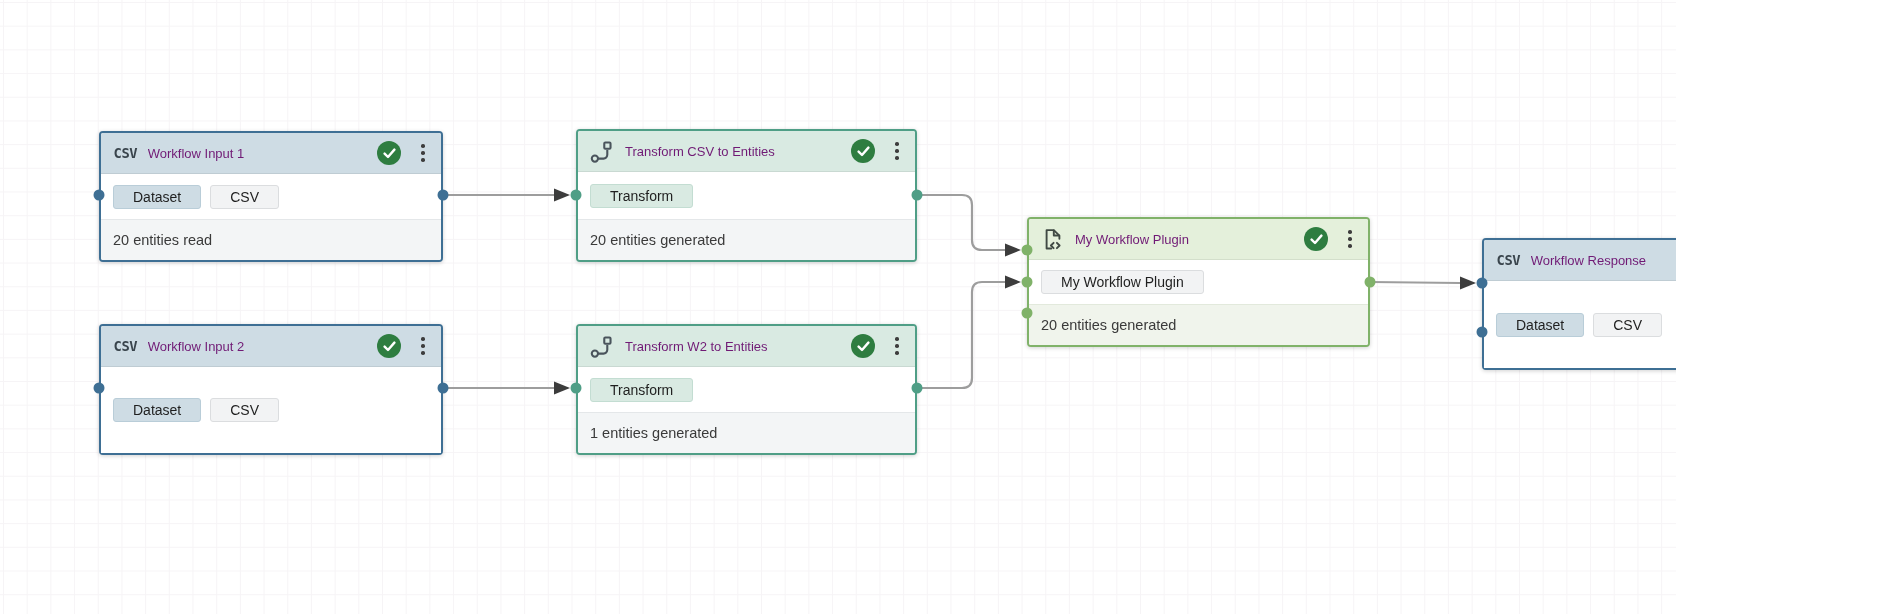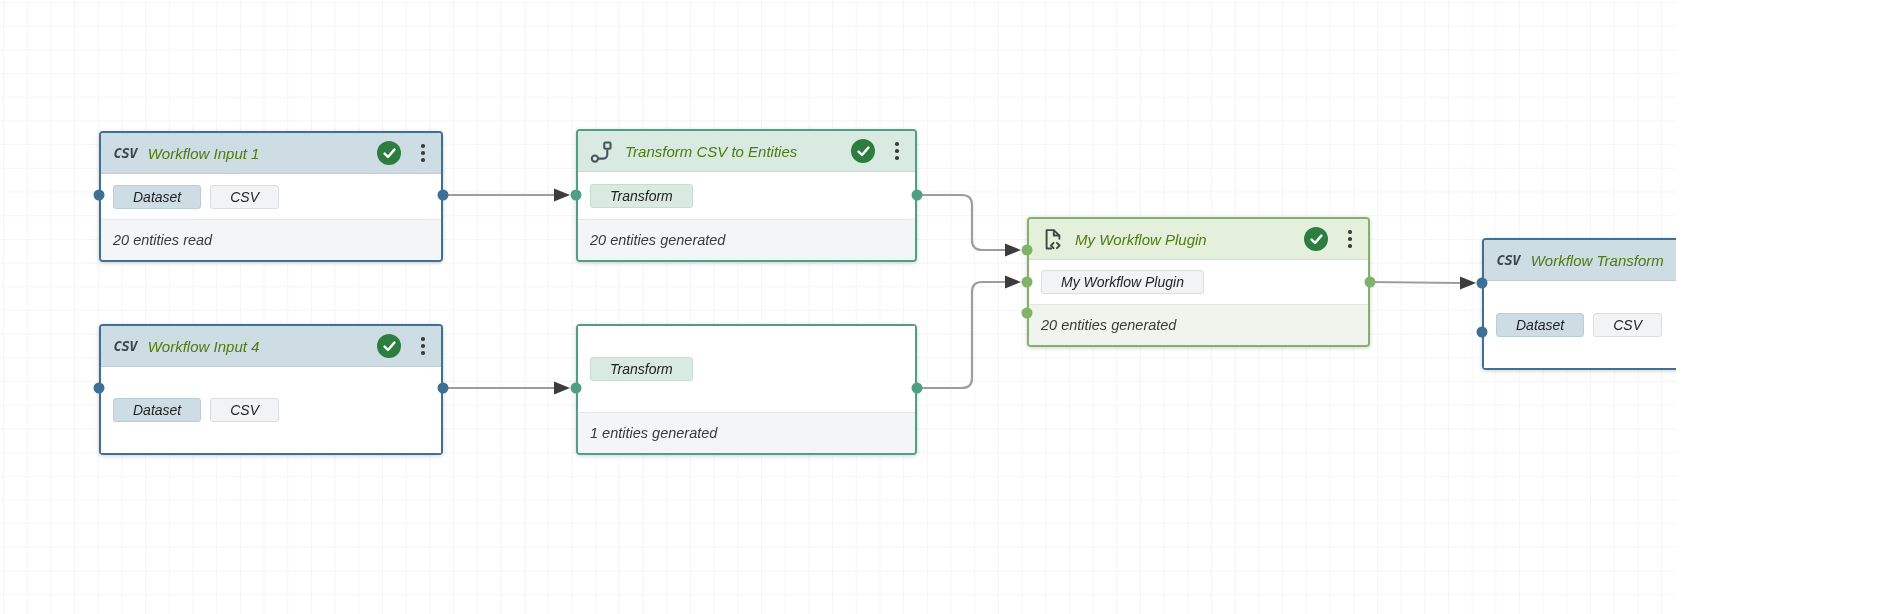--- a/index.html
+++ b/index.html
@@ -1,27 +1,27 @@
 <!DOCTYPE html>
 <html><head>
 <meta charset="utf-8">
 <style>
   html,body{margin:0;padding:0;background:#fff;font-family:"Liberation Sans",sans-serif;}
   .canvas{
     position:relative;width:1676px;height:614px;overflow:hidden;background-color:#ffffff;
     background-image:linear-gradient(to right,#f6f4f6 1px,transparent 1px),
                      linear-gradient(to bottom,#f6f4f6 1px,transparent 1px);
-    background-size:23.7px 23.7px;background-position:3px 2px;font-style:italic;
+    background-size:23.7px 23.7px;background-position:3px 2px;
   }
   .node{position:absolute;box-sizing:border-box;border:2px solid #888;border-radius:4px;
     background:#fff;display:flex;flex-direction:column;z-index:1;
     box-shadow:0 1px 4px rgba(0,0,0,0.18);}
   .node-header{height:40px;flex:0 0 40px;display:flex;align-items:center;gap:10px;
     padding:0 10px 0 12px;border-radius:2px 2px 0 0;border-bottom:1px solid rgba(0,0,0,0.07);}
-  .node-title{flex:1;font-size:15px;color:#4d7c0f;white-space:nowrap;overflow:hidden;}
+  .node-title{flex:1;font-size:13px;color:#701a75;white-space:nowrap;overflow:hidden;}
   .check{width:24px;height:24px;flex:0 0 24px;border-radius:50%;background:#2e7d40;
     display:flex;align-items:center;justify-content:center;}
   .kebab{width:16px;height:26px;display:flex;flex-direction:column;gap:3.5px;align-items:center;
     justify-content:center;cursor:pointer;margin-left:4px;background:none;border:none;padding:0;}
   .kebab i{width:3.5px;height:3.5px;border-radius:50%;background:#3d3d3d;display:block;}
   .node-body{flex:1;background:#fff;display:flex;align-items:center;gap:9px;padding:0 12px;}
   .badge{font-size:14px;color:#1f1f1f;padding:3px 19px;border-radius:3px;border:1px solid transparent;white-space:nowrap;}
   .badge.blue{background:#cedce4;border-color:#b9cdd8;}
   .badge.gray{background:#f2f3f4;border-color:#dbdddf;}
   .badge.teal{background:#d9eae2;border-color:#c3ddd2;text-align:center;}
@@ -88,38 +88,58 @@
       <div class="node-body">
         <span class="badge teal">Transform</span>
       </div>
       <div class="node-footer">20 entities generated</div>
     </div>
     <div class="node blue" style="left: 99px; top: 324px; width: 344px; height: 131px;">
       <div class="node-header">
         <span class="hdr-icon">
           <span class="csv-glyph">CSV</span>
         </span>
-        <span class="node-title">Workflow Input 4</span>
+        <span class="node-title">Workflow Input 2</span>
         <span class="check" style="background: rgb(46, 125, 64);">
           <svg width="13" height="11" viewBox="0 0 13 11">
             <path d="M1.6 5.6 L5 9 L11.4 1.6" stroke="#fff" stroke-width="2.4" fill="none" stroke-linecap="round" stroke-linejoin="round"></path>
           </svg>
         </span>
         <button class="kebab">
           <i></i>
           <i></i>
           <i></i>
         </button>
       </div>
       <div class="node-body">
         <span class="badge blue">Dataset</span>
         <span class="badge gray">CSV</span>
       </div>
     </div>
     <div class="node teal" style="left: 576px; top: 324px; width: 341px; height: 131px;">
+      <div class="node-header">
+        <span class="hdr-icon">
+          <svg width="25" height="25" viewBox="0 0 24 24" fill="none">
+            <circle cx="4.7" cy="18.8" r="3" stroke="#4a545c" stroke-width="2"></circle>
+            <path d="M7.8 18.8 H13 a3.6 3.6 0 0 0 3.6 -3.6 V10.3" stroke="#4a545c" stroke-width="2" stroke-linejoin="round"></path>
+            <rect x="13.7" y="3.4" width="6" height="6" rx="1" stroke="#4a545c" stroke-width="2"></rect>
+          </svg>
+        </span>
+        <span class="node-title">Transform W2 to Entities</span>
+        <span class="check" style="background: rgb(46, 125, 64);">
+          <svg width="13" height="11" viewBox="0 0 13 11">
+            <path d="M1.6 5.6 L5 9 L11.4 1.6" stroke="#fff" stroke-width="2.4" fill="none" stroke-linecap="round" stroke-linejoin="round"></path>
+          </svg>
+        </span>
+        <button class="kebab">
+          <i></i>
+          <i></i>
+          <i></i>
+        </button>
+      </div>
       <div class="node-body">
         <span class="badge teal">Transform</span>
       </div>
       <div class="node-footer">1 entities generated</div>
     </div>
     <div class="node green" style="left: 1027px; top: 217px; width: 343px; height: 130px;">
       <div class="node-header">
         <span class="hdr-icon">
           <svg width="24" height="25" viewBox="0 0 24 24" fill="none" stroke="#404a44" stroke-width="1.9" stroke-linejoin="round" stroke-linecap="round">
             <path d="M10.3 21 H5.6 V2.6 h7.2 l5.6 5.6 v3.1"></path>
@@ -143,21 +163,21 @@
       <div class="node-body">
         <span class="badge gray">My Workflow Plugin</span>
       </div>
       <div class="node-footer">20 entities generated</div>
     </div>
     <div class="node blue" style="left: 1482px; top: 238px; width: 341px; height: 132px;">
       <div class="node-header">
         <span class="hdr-icon">
           <span class="csv-glyph">CSV</span>
         </span>
-        <span class="node-title">Workflow Transform</span>
+        <span class="node-title">Workflow Response</span>
         <span class="check" style="background: rgb(46, 125, 64);">
           <svg width="13" height="11" viewBox="0 0 13 11">
             <path d="M1.6 5.6 L5 9 L11.4 1.6" stroke="#fff" stroke-width="2.4" fill="none" stroke-linecap="round" stroke-linejoin="round"></path>
           </svg>
         </span>
         <button class="kebab">
           <i></i>
           <i></i>
           <i></i>
         </button>

